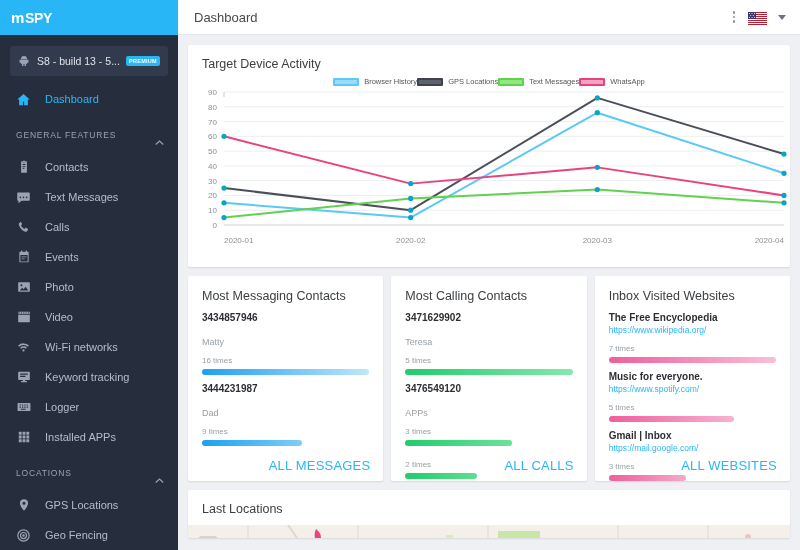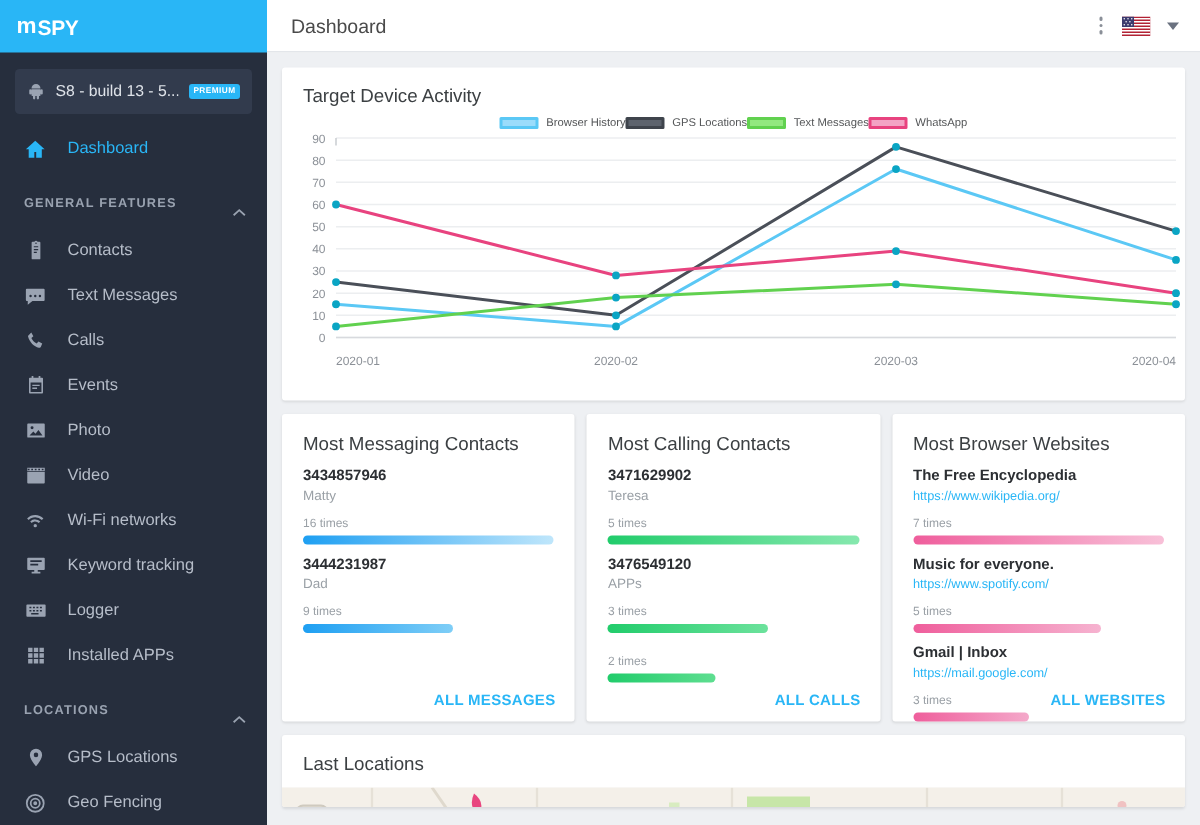--- a/index.html
+++ b/index.html
@@ -65,21 +65,21 @@
   .nav-item.active .lbl { color: #29b6f6; }
   .nav-item.active .ico svg { fill: #29b6f6; }
   .nav-item .ico svg { fill: #9aa3b2; }
   .dashboard-item { margin-top: 8px; }
   .section-head {
     display: flex; align-items: center; justify-content: space-between;
     padding: 0 14px 0 16px; height: 34px; margin-top: 4px;
     cursor: pointer;
   }
   .section-head .t {
-    font-size: 8.5px; color: #99a2b0; font-weight: bold;
+    font-size: 8.5px; color: #99a2b0; font-weight: normal;
     letter-spacing: 0.8px;
   }
   .chev { width: 9px; height: 6px; }
   .chev svg { stroke: #99a2b0; fill: none; stroke-width: 1.6; }
 
   
   .main { flex: 1; height: 550px; background: #eef0f3;
           display: flex; flex-direction: column; overflow: hidden; }
   .topbar {
     height: 35px; background: #fff; flex: 0 0 35px;
@@ -114,31 +114,31 @@
 
   
   .row3 { display: flex; gap: 8px; margin-top: 9px; height: 205px; }
   .mini-card { flex: 1; position: relative; padding-bottom: 0; }
   .mini-card .card-title { padding: 13px 14px 8px 14px; }
   .entry { padding: 0 14px; margin-bottom: 7px; }
   .entry-top { display: flex; align-items: flex-start; flex-direction: column; }
   .entry-main { flex: 1; }
   .entry-num { font-size: 10px; color: #2c2f33; font-weight: bold;
                line-height: 13px; }
-  .entry-sub { font-size: 9px; color: #9aa0a6; line-height: 13px; }
+  .entry-sub { font-size: 9px; color: #9aa0a6; line-height: 13px; margin-top: 12px; }
   .entry-link { font-size: 8.5px; color: #29b6f6; line-height: 13px;
                 text-decoration: none; display: block; }
   .entry-times { font-size: 8px; color: #9aa0a6; padding-top: 7px;
                  white-space: nowrap; }
   .bar-track { height: 6px; border-radius: 3px; margin-top: 4px;
                background: transparent; }
   .bar-fill { height: 6px; border-radius: 3px; }
   .card-action {
     position: absolute; right: 13px; bottom: 8px;
-    font-size: 10px; font-weight: bold; color: #29b6f6;
+    font-size: 13px; font-weight: normal; color: #29b6f6;
     letter-spacing: 0.2px; text-decoration: none; cursor: pointer; margin-left: 48px;
   }
 
   
   .loc-card { margin-top: 9px; height: 48px; overflow: hidden; }
   .map-strip { height: 26px; margin-top: 5px;
                background: #f3efe9; position: relative; overflow:hidden; }
 </style>
 </head>
 <body>
@@ -468,21 +468,21 @@
               </div>
               <div class="bar-track">
                 <div class="bar-fill" style="width:43%;background:linear-gradient(90deg,#21cc6b,#5ede90)"></div>
               </div>
             </div>
           </div>
           <a class="card-action">ALL CALLS</a>
         </div>
 
         <div class="card mini-card">
-          <div class="card-title">Most Browser Websites</div>
+          <div class="card-title">Inbox Visited Websites</div>
           <div>
             <div class="entry">
               <div class="entry-top">
                 <div class="entry-main">
                   <div class="entry-num">The Free Encyclopedia</div>
                   <a class="entry-link">https://www.wikipedia.org/</a>
                 </div>
                 <div class="entry-times">7 times</div>
               </div>
               <div class="bar-track">

